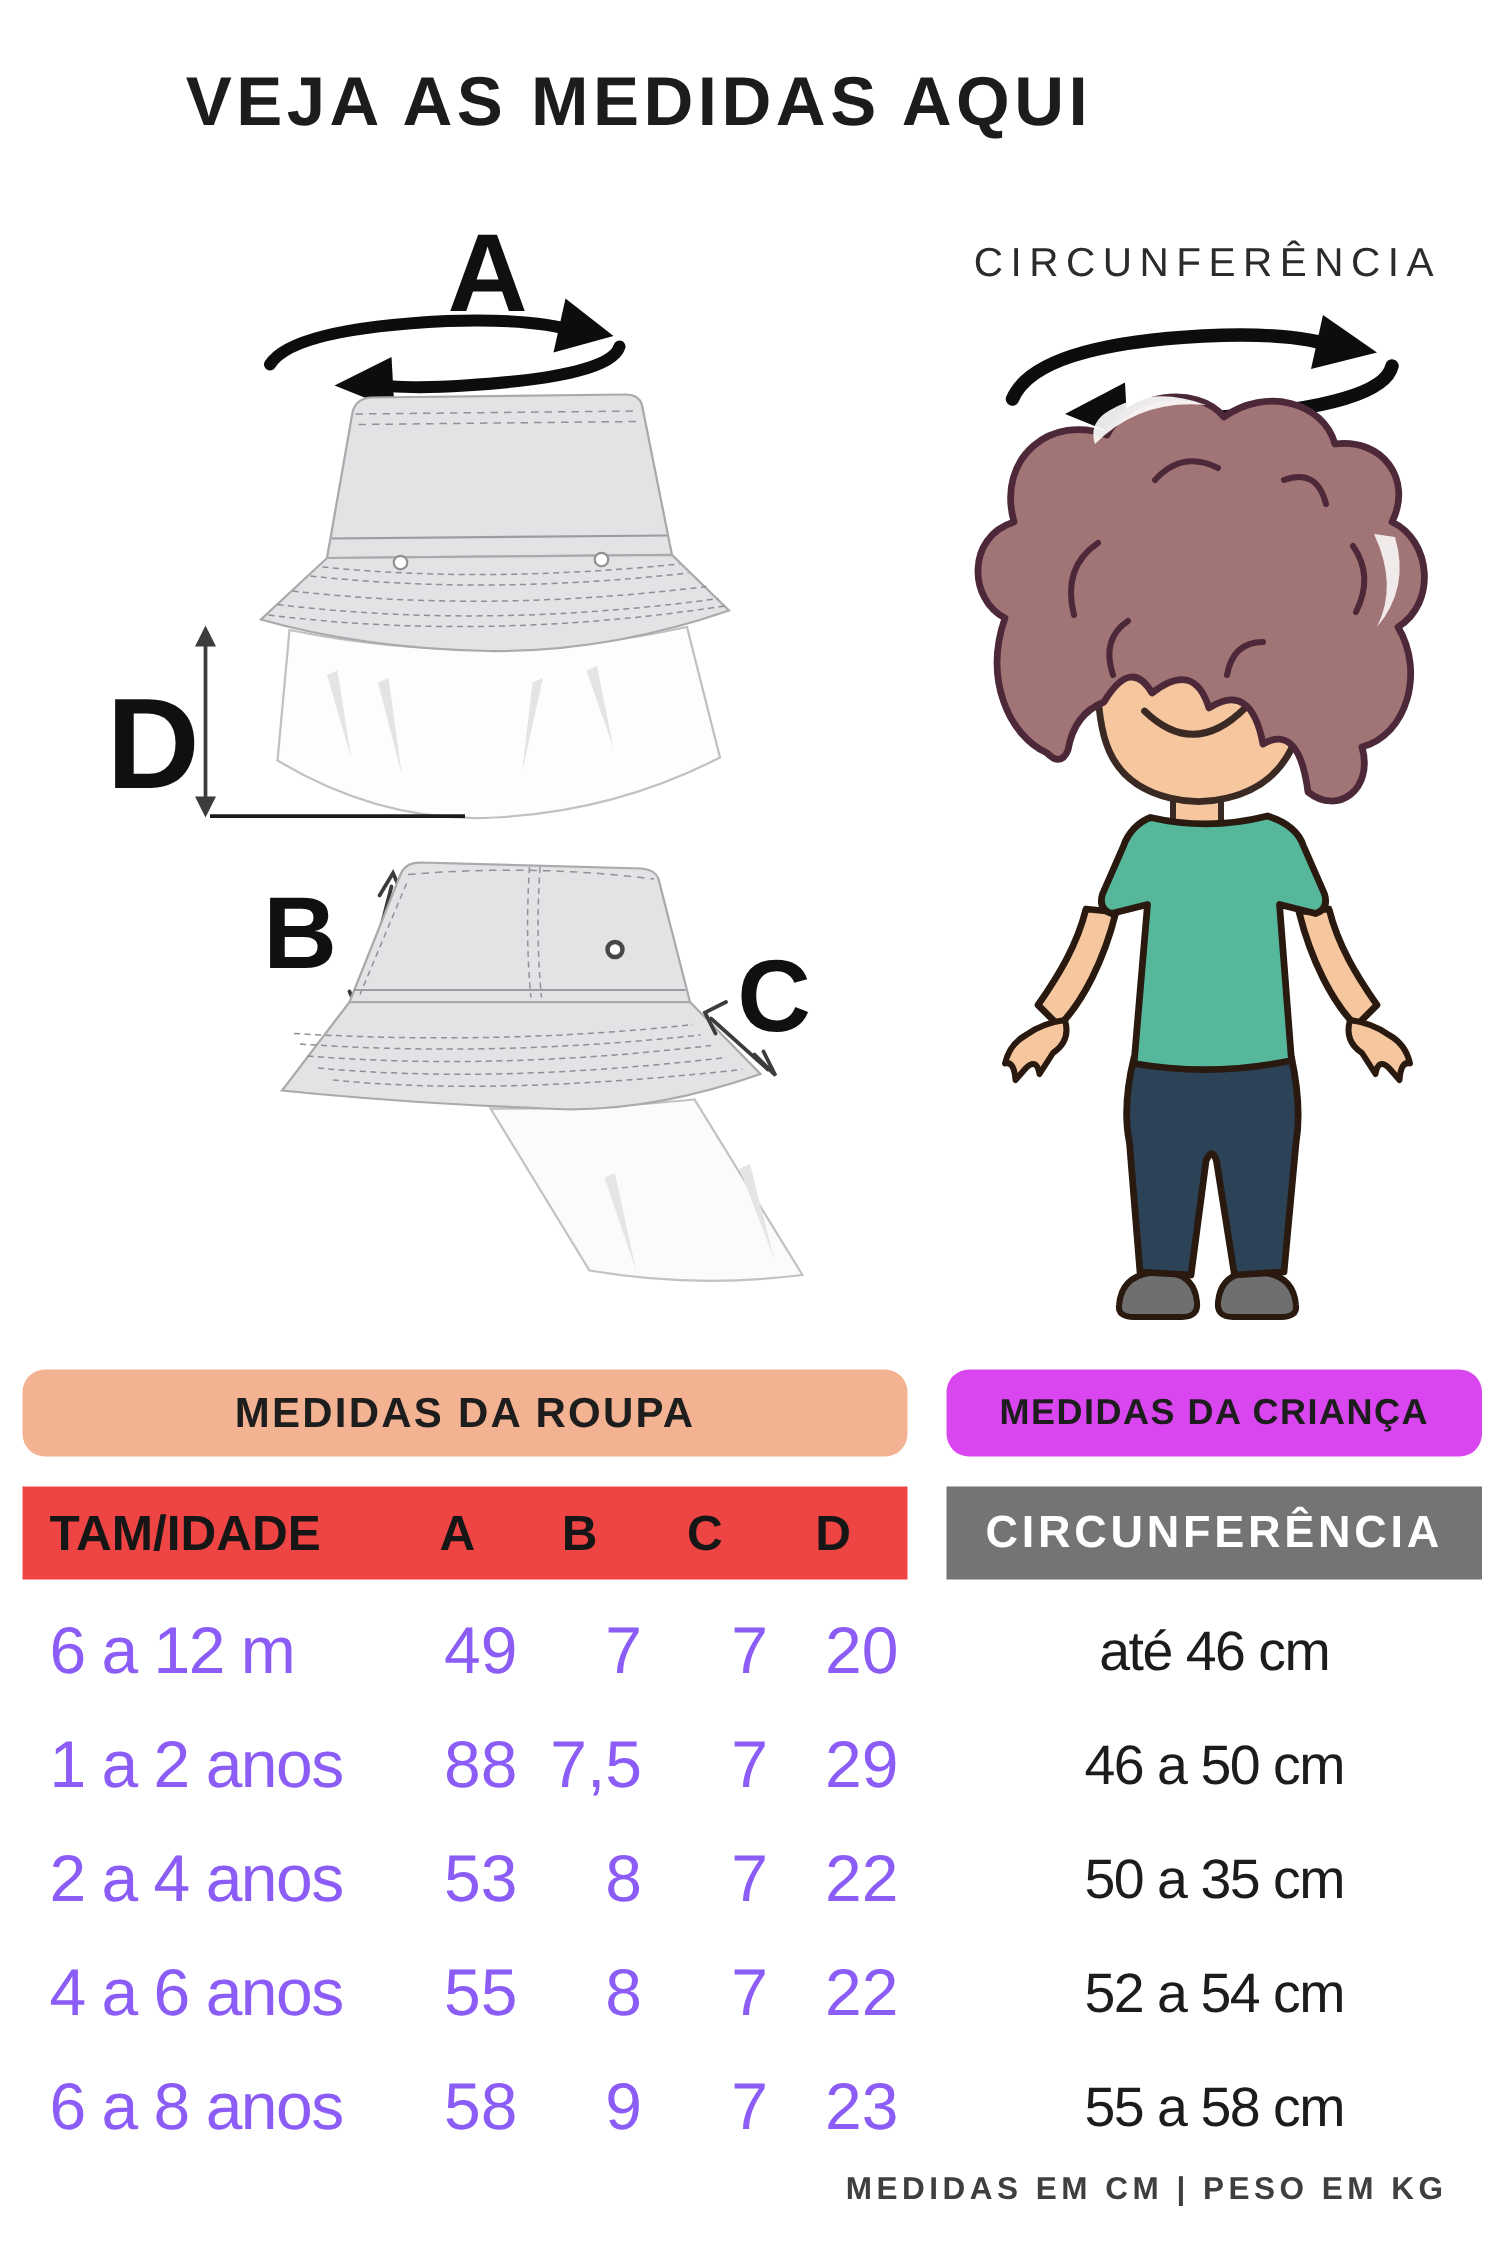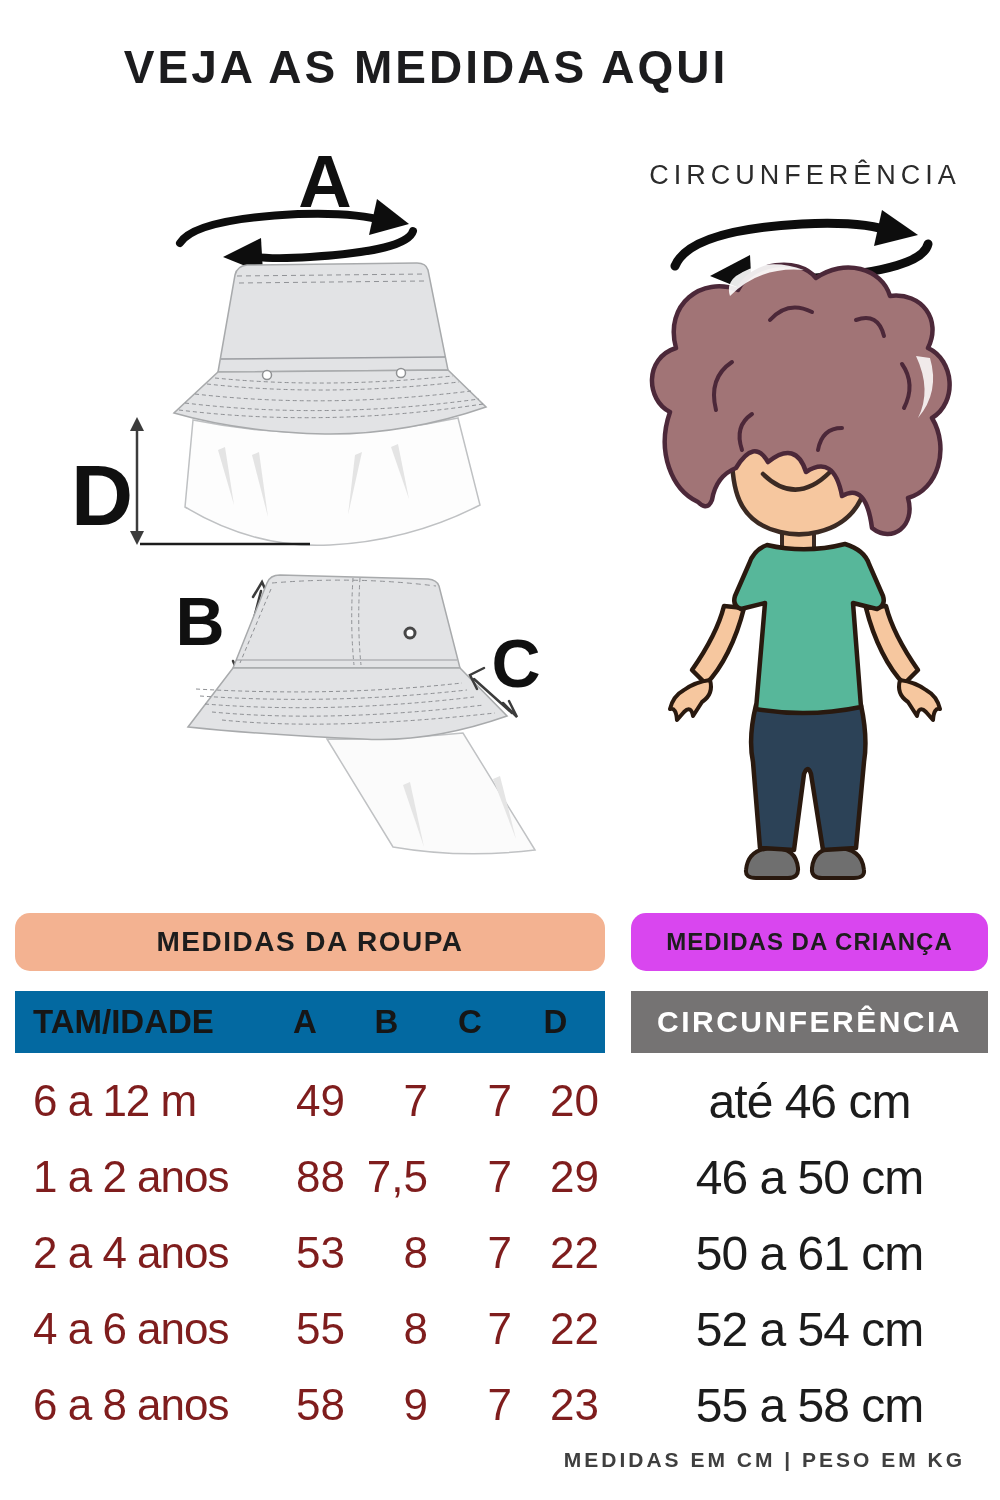--- a/index.html
+++ b/index.html
@@ -29,42 +29,42 @@
   
   .table-left  { position:absolute; left:15px;  top:913px; width:590px; }
   .table-right { position:absolute; left:631px; top:913px; width:357px; }
 
   .band { height:58px; display:flex; align-items:center; justify-content:center;border-radius:15px; }
   .band-clothing { background:#f3b291; color:#1d1d1d; font-size:28px; font-weight:bold; letter-spacing:1.5px; }
   .band-child    { background:#d946ef; color:#1d1d1d; font-size:24px; font-weight:bold; letter-spacing:1px; }
 
   .subband { margin-top:20px; height:62px; }
   .subband-clothing {
-    background:#0369a1; color:#161616;
+    background:#ef4444; color:#161616;
     display:grid; grid-template-columns:250px 80px 83px 84px 87px;
     align-items:center; font-size:33px; font-weight:bold;
   }
   .subband-clothing .c0 { padding-left:18px; text-align:left; }
   .subband-clothing span { text-align:center; }
   .subband-child {
     background:#757373; color:#ffffff;
     display:flex; align-items:center; justify-content:center;
     font-size:30px; font-weight:600; letter-spacing:2.5px;
   }
 
   .rows { margin-top:10px; }
   .row-l {
     height:76px; display:grid; grid-template-columns:250px 80px 83px 84px 87px;
-    align-items:center; font-size:44px; font-weight:400; color:#7f1d1d;
+    align-items:center; font-size:44px; font-weight:400; color:#8b5cf6;
   }
   .row-l .c0 { padding-left:18px; text-align:left; letter-spacing:-1px; }
   .row-l span { text-align:right; }
   .row-r {
     height:76px; display:flex; align-items:center; justify-content:center;
-    font-size:48px; font-weight:400; color:#1c1c1c; letter-spacing:-1px;
+    font-size:37px; font-weight:400; color:#1c1c1c; letter-spacing:-1px;
   }
 
   .footer-note {
     position:absolute; right:35px; top:1448px;
     font-size:21px; letter-spacing:3px; color:#3f3f3f;font-weight:bold;
   }
 </style>
 </head>
 <body>
 
@@ -279,19 +279,19 @@
 </div>
 
 <div class="table-right">
   <div class="band band-child">MEDIDAS DA CRIANÇA</div>
 
   <div class="subband subband-child">CIRCUNFERÊNCIA</div>
 
   <div class="rows">
     <div class="row-r">até 46 cm</div>
     <div class="row-r">46 a 50 cm</div>
-    <div class="row-r">50 a 61 cm</div>
+    <div class="row-r">50 a 35 cm</div>
     <div class="row-r">52 a 54 cm</div>
     <div class="row-r">55 a 58 cm</div>
   </div>
 </div>
 
 <div class="footer-note">MEDIDAS EM CM | PESO EM KG</div>
 
 </body></html>

